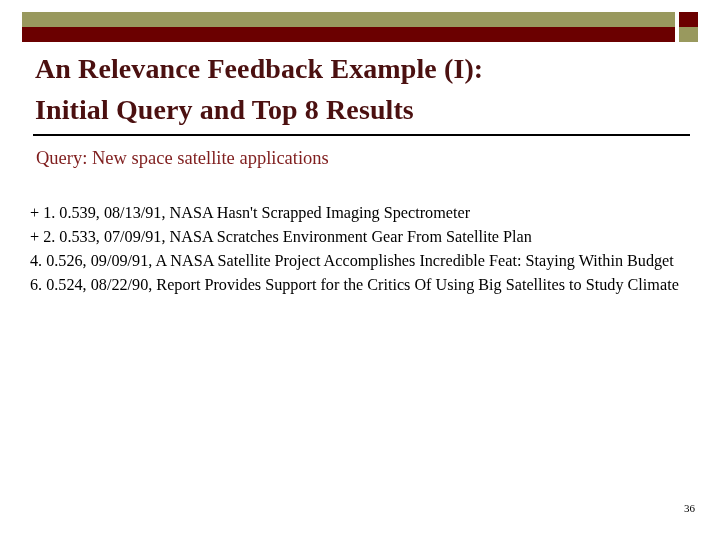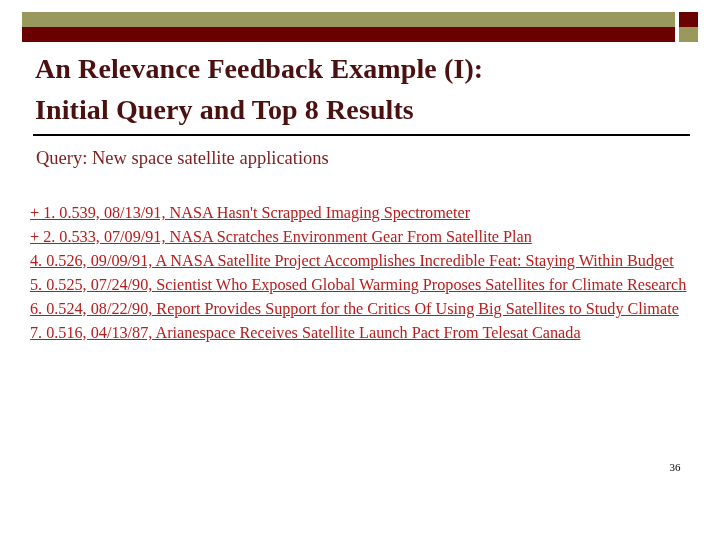--- a/index.html
+++ b/index.html
@@ -72,42 +72,41 @@
     color: #7f1d1d;
   }
 
   #results-list {
     position: absolute;
     left: 30px;
     top: 202px;
     width: 666px;
     font-size: 16.2px;
     line-height: 1.48;
-    color: #b91c1c;
-    text-decoration: underline;
+    color: #000000;
   }
   .result-item {
     display: block;
     text-indent: 0;
     padding-left: 46px;
     margin-bottom: 0;
     white-space: normal;
   }
   .result-item > .res-text {
     display: block;
     text-indent: -46px;
   }
 
   
   #page-number {
     position: absolute;
     left: 655px;
-    top: 461px;
+    top: 502px;
     width: 40px;
-    text-align: center;
+    text-align: right;
     font-size: 11px;
     color: #000000;
     font-family: "Liberation Serif", "DejaVu Serif", serif;
   }
 </style>
 </head>
 <body>
 
 <div id="header-deco">
   <div class="deco-row top">
@@ -134,23 +133,17 @@
   <div class="result-item">
       <span class="res-text">+ 1. 0.539, 08/13/91, NASA Hasn't Scrapped Imaging Spectrometer</span>
     </div>
   <div class="result-item">
       <span class="res-text">+ 2. 0.533, 07/09/91, NASA Scratches Environment Gear From Satellite Plan</span>
     </div>
   <div class="result-item">
       <span class="res-text">4. 0.526, 09/09/91, A NASA Satellite Project Accomplishes Incredible Feat: Staying Within Budget</span>
     </div>
   <div class="result-item">
-      <span class="res-text">5. 0.525, 07/24/90, Scientist Who Exposed Global Warming Proposes Satellites for Climate Research</span>
-    </div>
-  <div class="result-item">
       <span class="res-text">6. 0.524, 08/22/90, Report Provides Support for the Critics Of Using Big Satellites to Study Climate</span>
-    </div>
-  <div class="result-item">
-      <span class="res-text">7. 0.516, 04/13/87, Arianespace Receives Satellite Launch Pact From Telesat Canada</span>
     </div>
 </div>
 
 <div id="page-number">36</div>
 
 </body></html>

